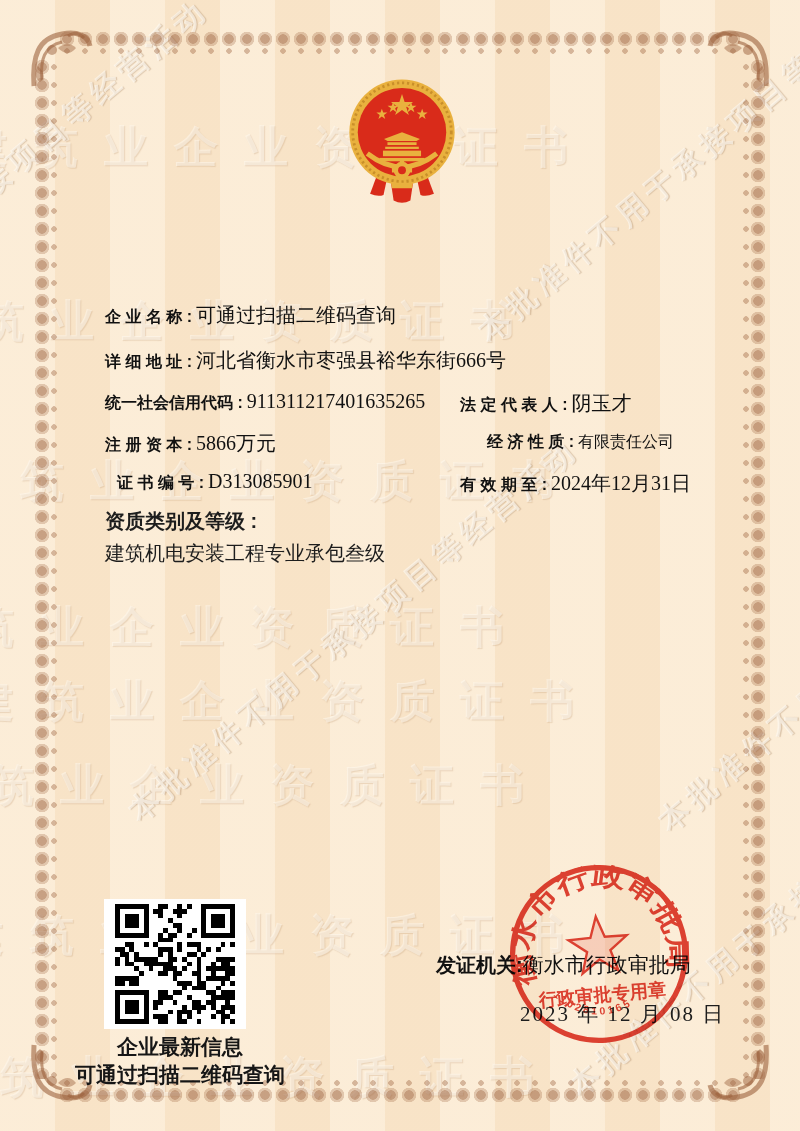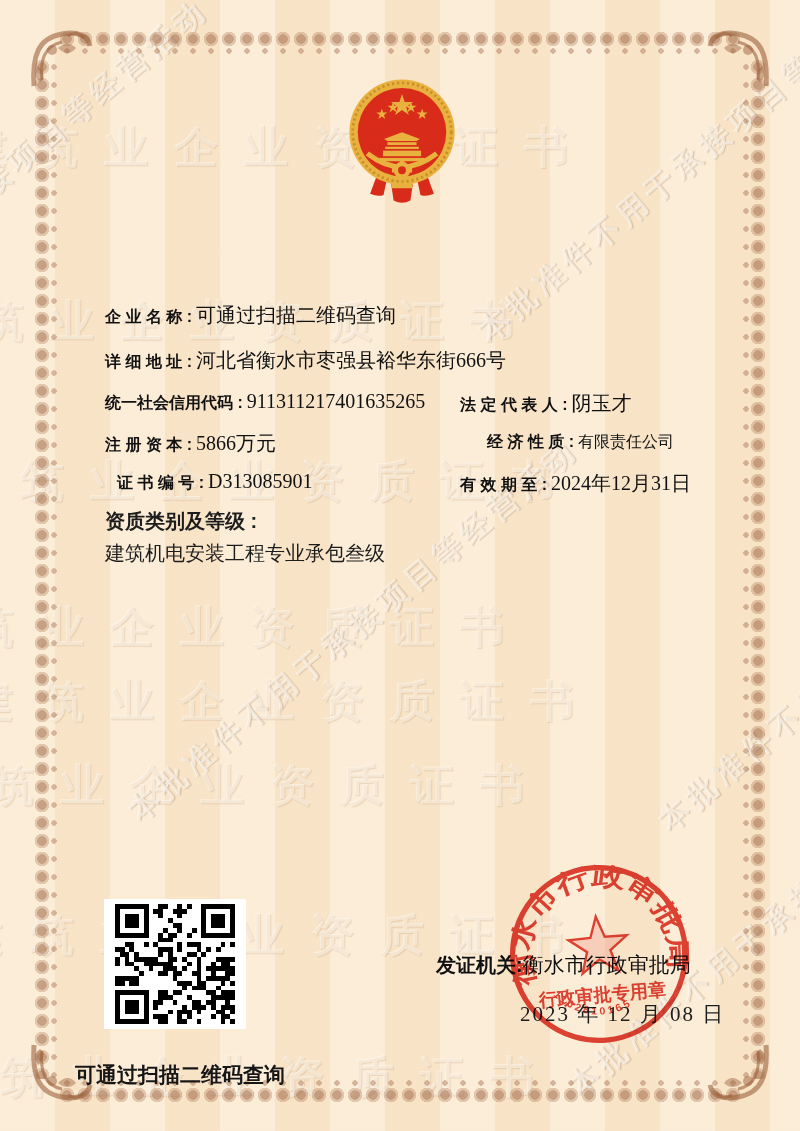--- a/index.html
+++ b/index.html
@@ -405,20 +405,21 @@
         <rect x="1" y="1" width="5" height="5" fill="#fff"></rect>
         <rect x="2" y="2" width="3" height="3" fill="#000"></rect>
         <rect x="18" y="0" width="7" height="7" fill="#000"></rect>
         <rect x="19" y="1" width="5" height="5" fill="#fff"></rect>
         <rect x="20" y="2" width="3" height="3" fill="#000"></rect>
         <rect x="0" y="18" width="7" height="7" fill="#000"></rect>
         <rect x="1" y="19" width="5" height="5" fill="#fff"></rect>
         <rect x="2" y="20" width="3" height="3" fill="#000"></rect>
       </svg>
   </div>
+  <div class="qr-caption" style="left:60px;top:1033px;width:240px;font-size:21px;">企业最新信息</div>
   <div class="qr-caption" style="left:60px;top:1061px;width:240px;font-size:21px;">可通过扫描二维码查询</div>
 
   <div class="issuer-line">
     <span class="flabel">发证机关:</span><span class="fvalue" style="font-size:21px;">衡水市行政审批局</span>
   </div>
   <div class="date-line">2023 年 12 月 08 日</div>
 
   <div class="seal">
     <svg viewBox="0 0 200 200" width="192" height="192">
       <circle cx="100" cy="100" r="90" fill="none" stroke="#dd382b" stroke-width="5.5"></circle>

